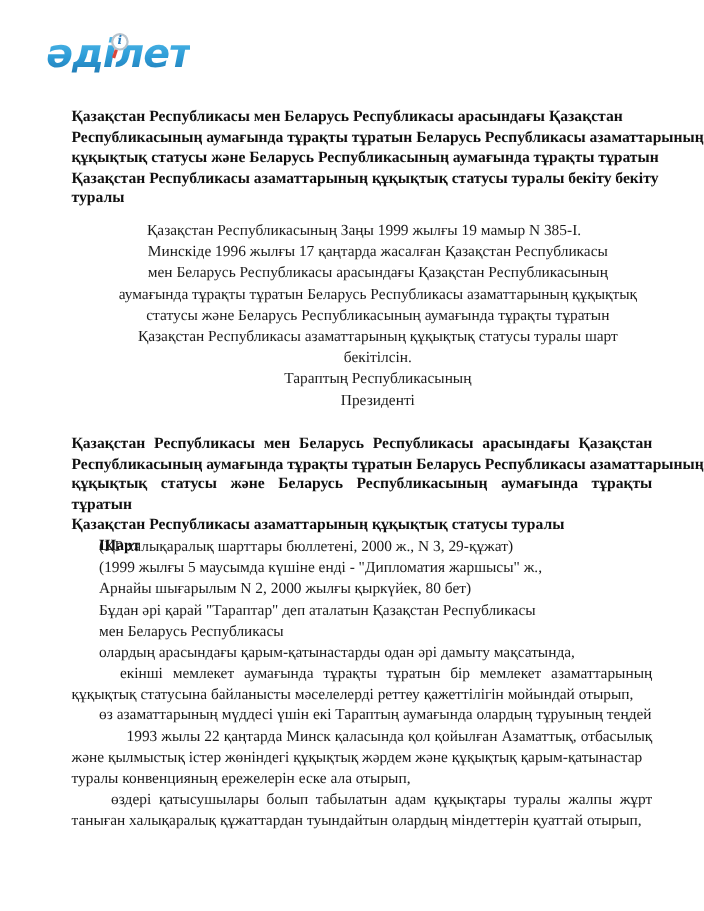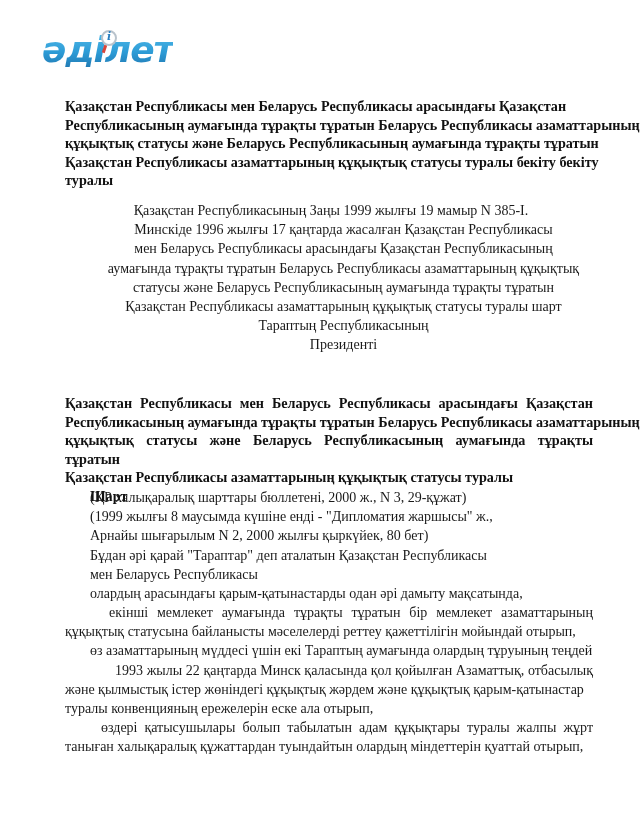--- a/index.html
+++ b/index.html
@@ -37,35 +37,36 @@
   <span class="line">туралы</span>
 </h1>
 
 <div class="body" style="top:201px;text-align:center;">
   <span class="line">Қазақстан Республикасының Заңы 1999 жылғы 19 мамыр N 385-I.</span>
   <span class="line ind1">Минскіде 1996 жылғы 17 қаңтарда жасалған Қазақстан Республикасы</span>
   <span class="line ind1">мен Беларусь Республикасы арасындағы Қазақстан Республикасының</span>
   <span class="line ind1">аумағында тұрақты тұратын Беларусь Республикасы азаматтарының құқықтық</span>
   <span class="line ind1">статусы және Беларусь Республикасының аумағында тұрақты тұратын</span>
   <span class="line ind1">Қазақстан Республикасы азаматтарының құқықтық статусы туралы шарт</span>
+  <span class="line ind1">бекітілсін.</span>
   <span class="line ind1">Тараптың Республикасының</span>
   <span class="line ind1">Президенті</span>
 </div>
 
 <h2 class="s2">
   <span class="line just">Қазақстан Республикасы мен Беларусь Республикасы арасындағы Қазақстан</span>
   <span class="line">Республикасының аумағында тұрақты тұратын Беларусь Республикасы азаматтарының</span>
   <span class="line just">құқықтық статусы және Беларусь Республикасының аумағында тұрақты тұратын</span>
   <span class="line">Қазақстан Республикасы азаматтарының құқықтық статусы туралы</span>
   <span class="line ind1">Шарт</span>
 </h2>
 
 <div class="body" style="top:488px;">
   <span class="line ind1">(ҚР халықаралық шарттары бюллетені, 2000 ж., N 3, 29-құжат)</span>
-  <span class="line ind1">(1999 жылғы 8 маусымда күшіне енді - "Дипломатия жаршысы" ж.,</span>
+  <span class="line ind1">(1999 жылғы 5 маусымда күшіне енді - "Дипломатия жаршысы" ж.,</span>
   <span class="line ind1">Арнайы шығарылым N 2, 2000 жылғы қыркүйек, 80 бет)</span>
   <span class="line ind1">Бұдан әрі қарай "Тараптар" деп аталатын Қазақстан Республикасы</span>
   <span class="line ind1">мен Беларусь Республикасы</span>
   <span class="line ind1">олардың арасындағы қарым-қатынастарды одан әрі дамыту мақсатында,</span>
 </div>
 
 <div class="body" style="top:603px; width:552px;">
   <span class="line just" style="padding-left:44px;">екінші мемлекет аумағында тұрақты тұратын бір мемлекет азаматтарының</span>
   <span class="line">құқықтық статусына байланысты мәселелерді реттеу қажеттілігін мойындай отырып,</span>
   <span class="line" style="padding-left:25px;">өз азаматтарының мүддесі үшін екі Тараптың аумағында олардың тұруының теңдей</span>

